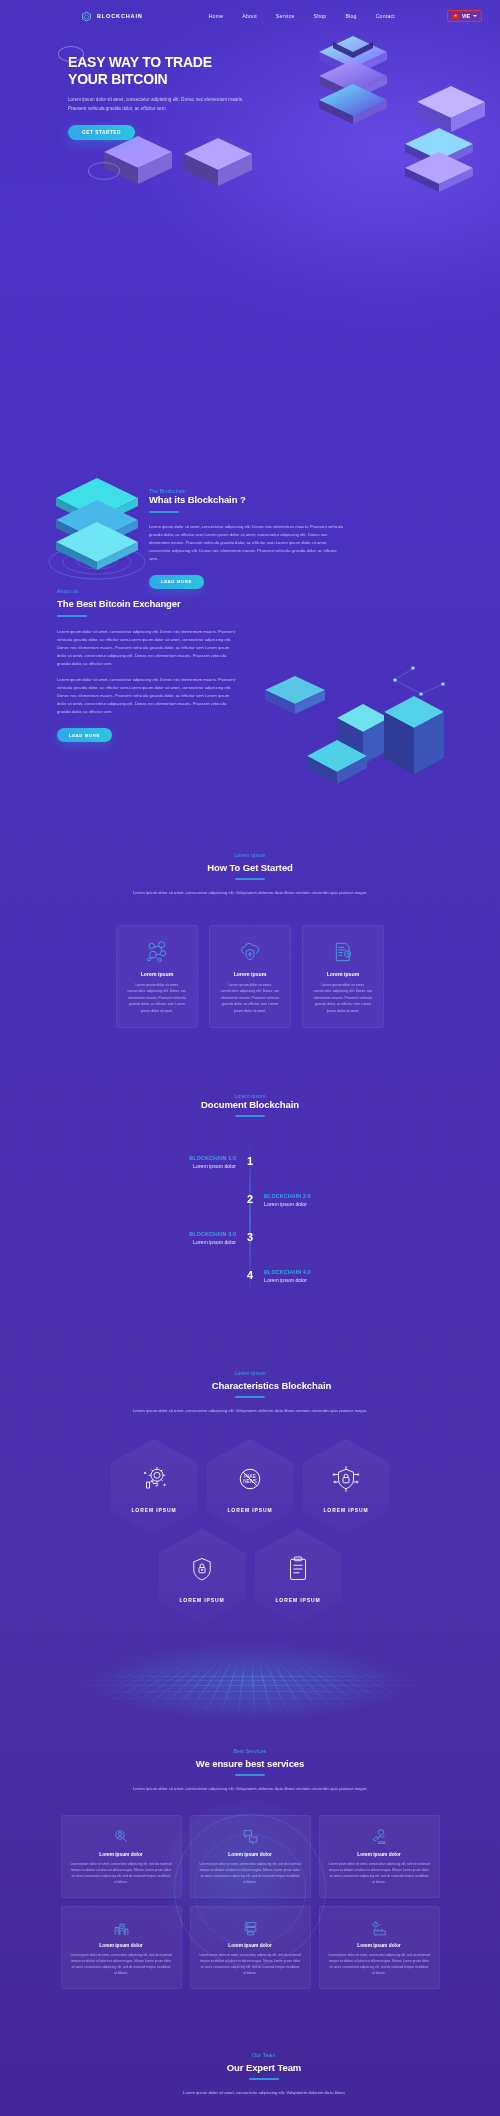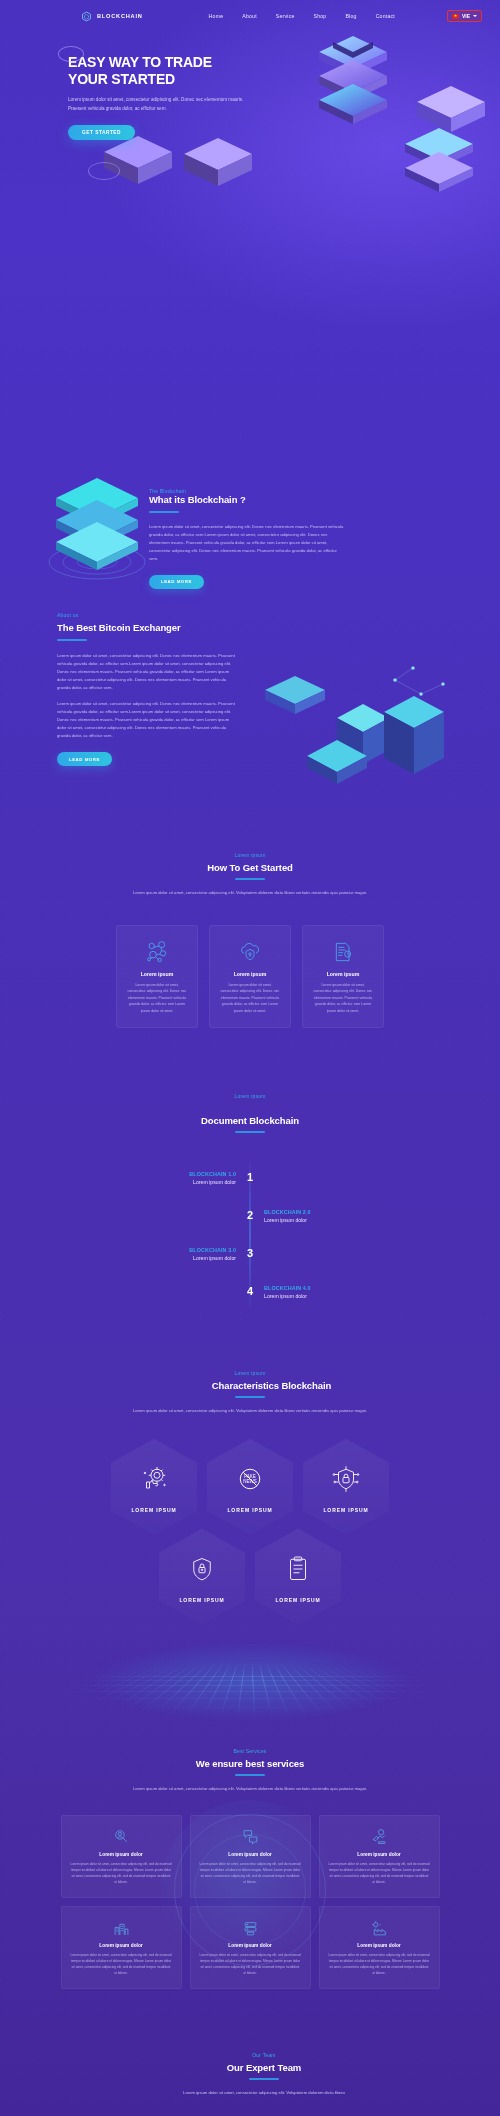--- a/index.html
+++ b/index.html
@@ -110,21 +110,21 @@
   .sec-what .col .rule { margin-top:6px; margin-bottom:10px; }
   .sec-what .btn-learn { margin-top:11px; }
   .btn-learn {
     display:inline-block; background:linear-gradient(90deg,#2fa8e8,#2ec3e0);
     color:#fff; font-size:4.4px; font-weight:700; letter-spacing:.5px;
     padding:4.5px 12px; border-radius:20px; border:0; cursor:pointer;
     box-shadow:0 3px 10px rgba(40,180,230,.3);
   }
 
   
-  .sec-about { position:absolute; left:57px; top:612px; width:180px; }
+  .sec-about { position:absolute; left:57px; top:588px; width:180px; }
   .sec-about .rule { margin:6px 0 11px; }
   .sec-about p + p { margin-top:7px; }
   .sec-about .btn-learn { margin-top:12px; }
 
   
   .sec-started { position:absolute; left:0; top:852px; width:500px; text-align:center; }
   .sec-started .sub { margin:9px auto 0; width:250px; }
   .cards3 { display:flex; gap:11px; justify-content:center; margin-top:28px; }
   .card3 {
     width:82px; padding:13px 9px 13px;
@@ -249,21 +249,21 @@
         </span>
       <span class="lang-code">VIE</span>
       <span class="caret"></span>
     </div>
   </div>
 
   <div class="hero">
     <div class="hero-ring"></div>
     <h1>
       <span>EASY WAY TO TRADE</span><br>
-      <span>YOUR STARTED</span>
+      <span>YOUR BITCOIN</span>
     </h1>
     <p>Lorem ipsum dolor sit amet, consectetur adipiscing elit. Donec nec elementum mauris. Praesent vehicula gravida dolor, ac efficitur sem.</p>
     <button class="btn-primary">GET STARTED</button>
   </div>
 
   <svg style="position:absolute;left:295px;top:18px;" width="205" height="190" viewBox="0 0 205 190">
     <defs>
       <linearGradient id="gA" x1="0" y1="0" x2="1" y2="1">
         <stop offset="0" stop-color="#9ce6ff"></stop>
           <stop offset="1" stop-color="#7b6ef5"></stop>
@@ -431,21 +431,21 @@
           </svg>
         </div>
         <h4>Lorem ipsum</h4>
         <p>Lorem ipsum dolor sit amet, consectetur adipiscing elit. Donec nec elementum mauris. Praesent vehicula gravida dolor, ac efficitur sem Lorem ipsum dolor sit amet.</p>
       </div>
     </div>
   </div>
 
   <div class="sec-doc">
     <div class="eyebrow">Lorem ipsum</div>
-    <div class="sec-title" style="margin-top:16px;">Document Blockchain</div>
+    <div class="sec-title" style="margin-top:0;">Document Blockchain</div>
     <div class="rule center"></div>
 
     <div class="timeline">
       <div class="tl-line"></div>
 
       <div class="tl-row">
         <div class="tl-side l">
           <div class="tl-lbl">BLOCKCHAIN 1.0</div>
           <div class="tl-sub">Lorem ipsum dolor</div>
         </div>

